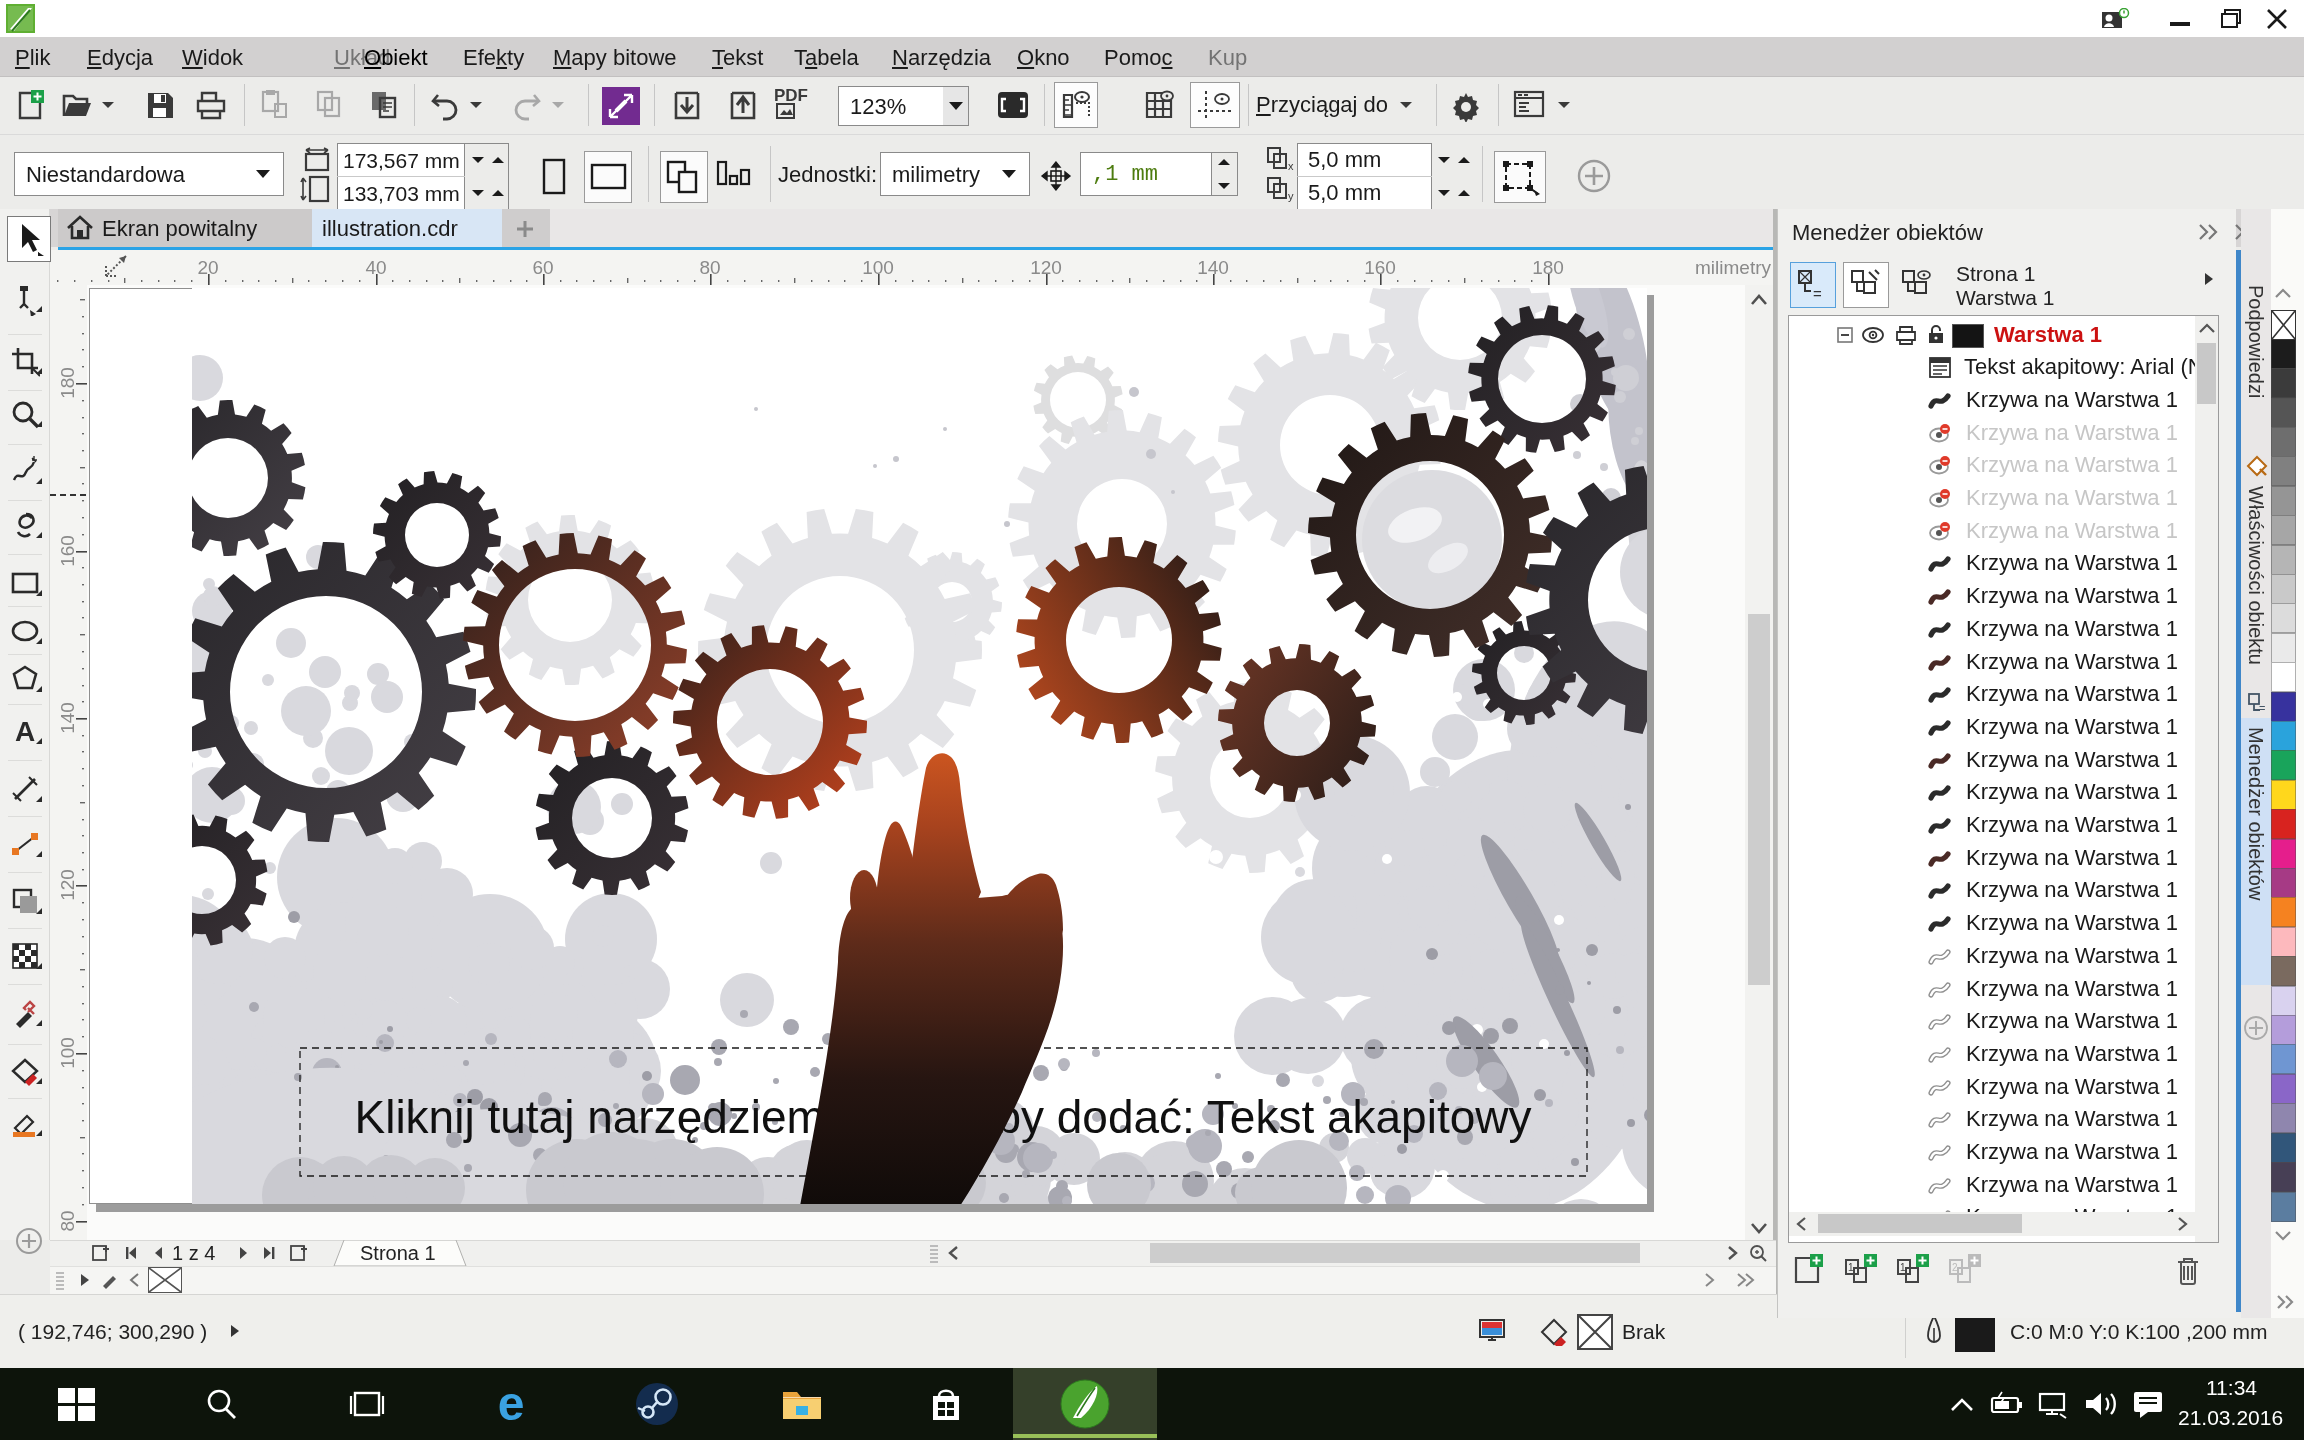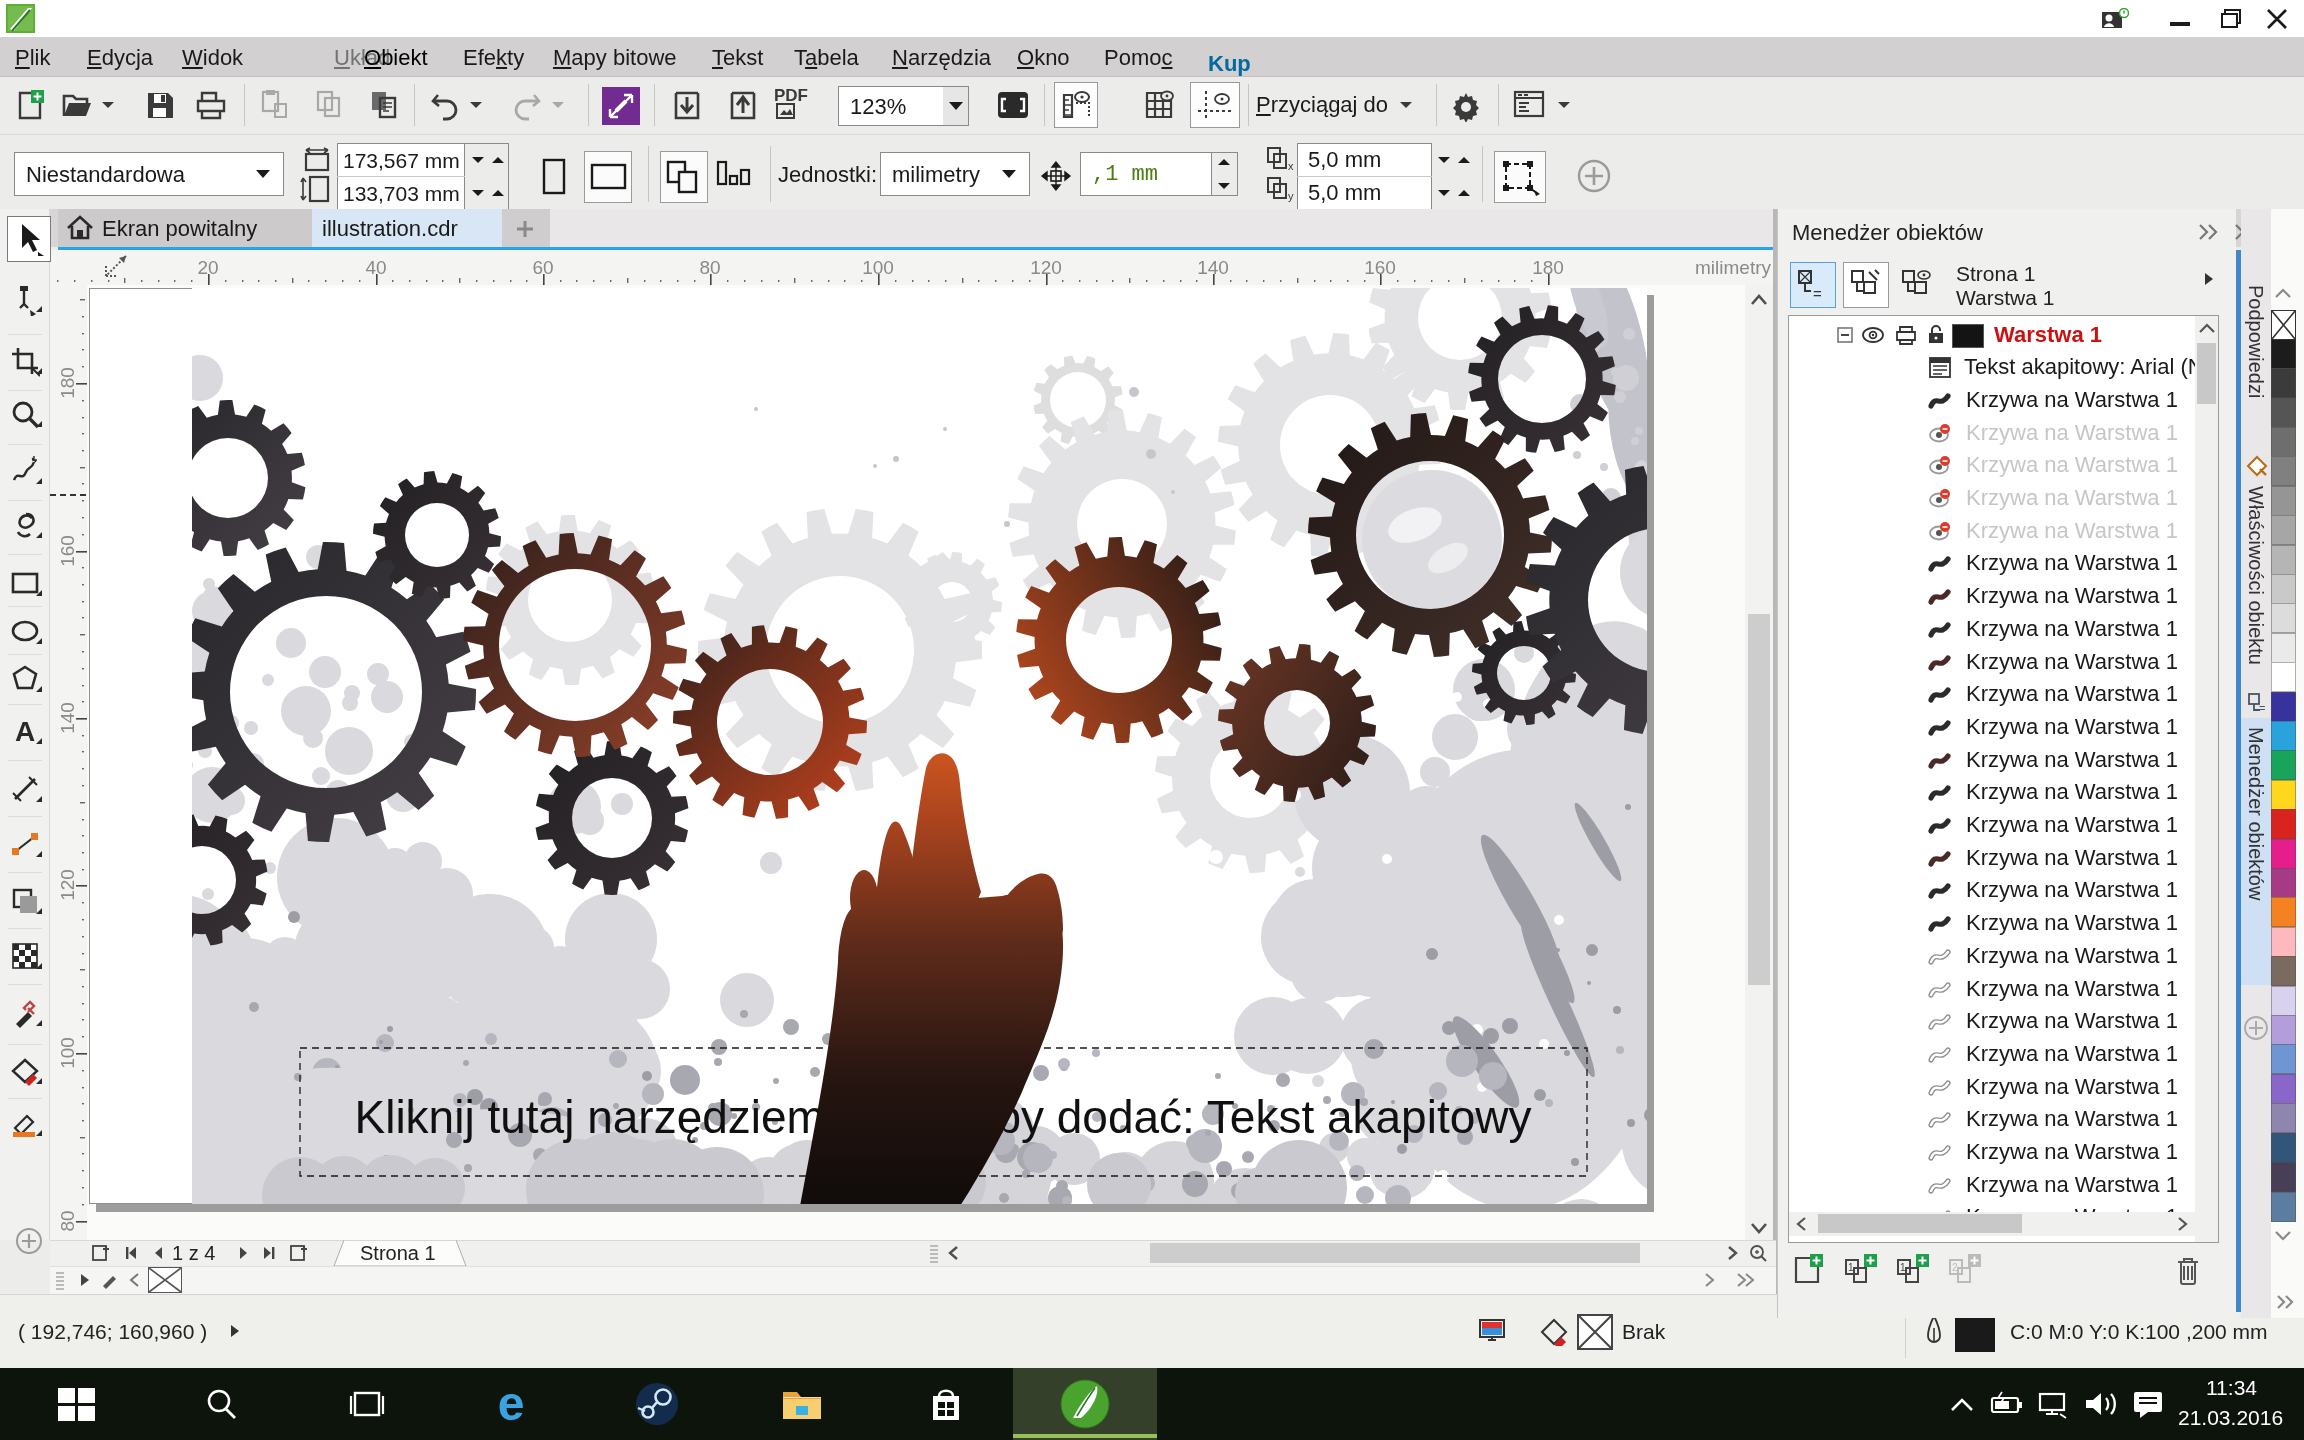--- a/index.html
+++ b/index.html
@@ -38,21 +38,21 @@
     <div class="abs" style="left:182px;top:45px;font-size:22px;color:#1a1a1a;font-weight:normal;white-space:nowrap;"><u>W</u>idok</div>
     <div class="abs" style="left:291px;top:45px;font-size:22px;color:#737373;font-weight:normal;white-space:nowrap;margin-left:43px;"><u>U</u>kład</div>
     <div class="abs" style="left:364px;top:45px;font-size:22px;color:#000000;font-weight:normal;white-space:nowrap;"><u>O</u>biekt</div>
     <div class="abs" style="left:463px;top:45px;font-size:22px;color:#1a1a1a;font-weight:normal;white-space:nowrap;">Efe<u>k</u>ty</div>
     <div class="abs" style="left:553px;top:45px;font-size:22px;color:#1a1a1a;font-weight:normal;white-space:nowrap;"><u>M</u>apy bitowe</div>
     <div class="abs" style="left:712px;top:45px;font-size:22px;color:#1a1a1a;font-weight:normal;white-space:nowrap;"><u>T</u>ekst</div>
     <div class="abs" style="left:794px;top:45px;font-size:22px;color:#1a1a1a;font-weight:normal;white-space:nowrap;">T<u>a</u>bela</div>
     <div class="abs" style="left:892px;top:45px;font-size:22px;color:#1a1a1a;font-weight:normal;white-space:nowrap;"><u>N</u>arzędzia</div>
     <div class="abs" style="left:1017px;top:45px;font-size:22px;color:#1a1a1a;font-weight:normal;white-space:nowrap;"><u>O</u>kno</div>
     <div class="abs" style="left:1104px;top:45px;font-size:22px;color:#1a1a1a;font-weight:normal;white-space:nowrap;">Pomo<u>c</u></div>
-    <div class="abs" style="left:1208px;top:51px;font-size:22px;color:#0369a1;font-weight:bold;white-space:nowrap;">Kup</div>
+    <div class="abs" style="left:1208px;top:45px;font-size:22px;color:#737373;font-weight:normal;white-space:nowrap;">Kup</div>
     <div class="abs" style="left:0;top:77px;width:2304px;height:57px;background:#ececea"></div>
     <svg class="ic" style="left:14px;top:89px" width="32" height="32" viewBox="0 0 32 32">
       <path d="M6,4 L20,4 L26,10 L26,29 L6,29 Z" fill="none" stroke="#3a3a3a" stroke-width="2.4"></path>
       <rect x="17" y="1" width="13" height="13" fill="#1ca049"></rect>
       <path d="M23.5,3.5 v8 M19.5,7.5 h8" stroke="#fff" stroke-width="2"></path>
     </svg>
     <svg class="ic" style="left:60px;top:89px" width="34" height="32" viewBox="0 0 34 32">
       <path d="M4,27 L4,7 L13,7 L16,10 L27,10 L27,14" fill="none" stroke="#3a3a3a" stroke-width="2.6"></path>
       <path d="M4,27 L9,14 L31,14 L26,27 Z" fill="#3a3a3a"></path>
     </svg>
@@ -1425,21 +1425,21 @@
     <svg class="ic" style="left:148px;top:1267px" width="34" height="26" viewBox="0 0 34 26">
       <path d="M1,1 L33,25 M33,1 L1,25" stroke="#555" stroke-width="1.6"></path>
     </svg>
     <svg class="ic" style="left:1700px;top:1271px" width="18" height="18" viewBox="0 0 18 18">
       <path d="M6,3 L13,9 L6,15" fill="none" stroke="#888" stroke-width="2"></path>
     </svg>
     <svg class="ic" style="left:1734px;top:1271px" width="22" height="18" viewBox="0 0 22 18">
       <path d="M4,3 L11,9 L4,15 M12,3 L19,9 L12,15" fill="none" stroke="#888" stroke-width="2"></path>
     </svg>
     <div class="abs" style="left:0;top:1294px;width:2304px;height:74px;background:#efefec;border-top:1px solid #d5d5d3"></div>
-    <div class="abs" style="left:18px;top:1320px;font-size:21px;color:#222;font-weight:normal;white-space:nowrap;">( 192,746; 160,960 )</div>
+    <div class="abs" style="left:18px;top:1320px;font-size:21px;color:#222;font-weight:normal;white-space:nowrap;">( 192,746; 300,290 )</div>
     <svg class="ic" style="left:226px;top:1322px" width="18" height="18" viewBox="0 0 18 18">
       <path d="M5,3 L13,9 L5,15 Z" fill="#333"></path>
     </svg>
     <svg class="ic" style="left:1478px;top:1318px" width="30" height="28" viewBox="0 0 30 28">
       <rect x="2" y="2" width="24" height="17" fill="none" stroke="#333" stroke-width="2"></rect>
       <rect x="4" y="4" width="20" height="6" fill="#d33"></rect>
       <rect x="4" y="10" width="20" height="7" fill="#3a8fd9"></rect>
       <path d="M10,22 h8 M14,19 v3" stroke="#333" stroke-width="2"></path>
     </svg>
     <svg class="ic" style="left:1540px;top:1318px" width="32" height="28" viewBox="0 0 32 28">

